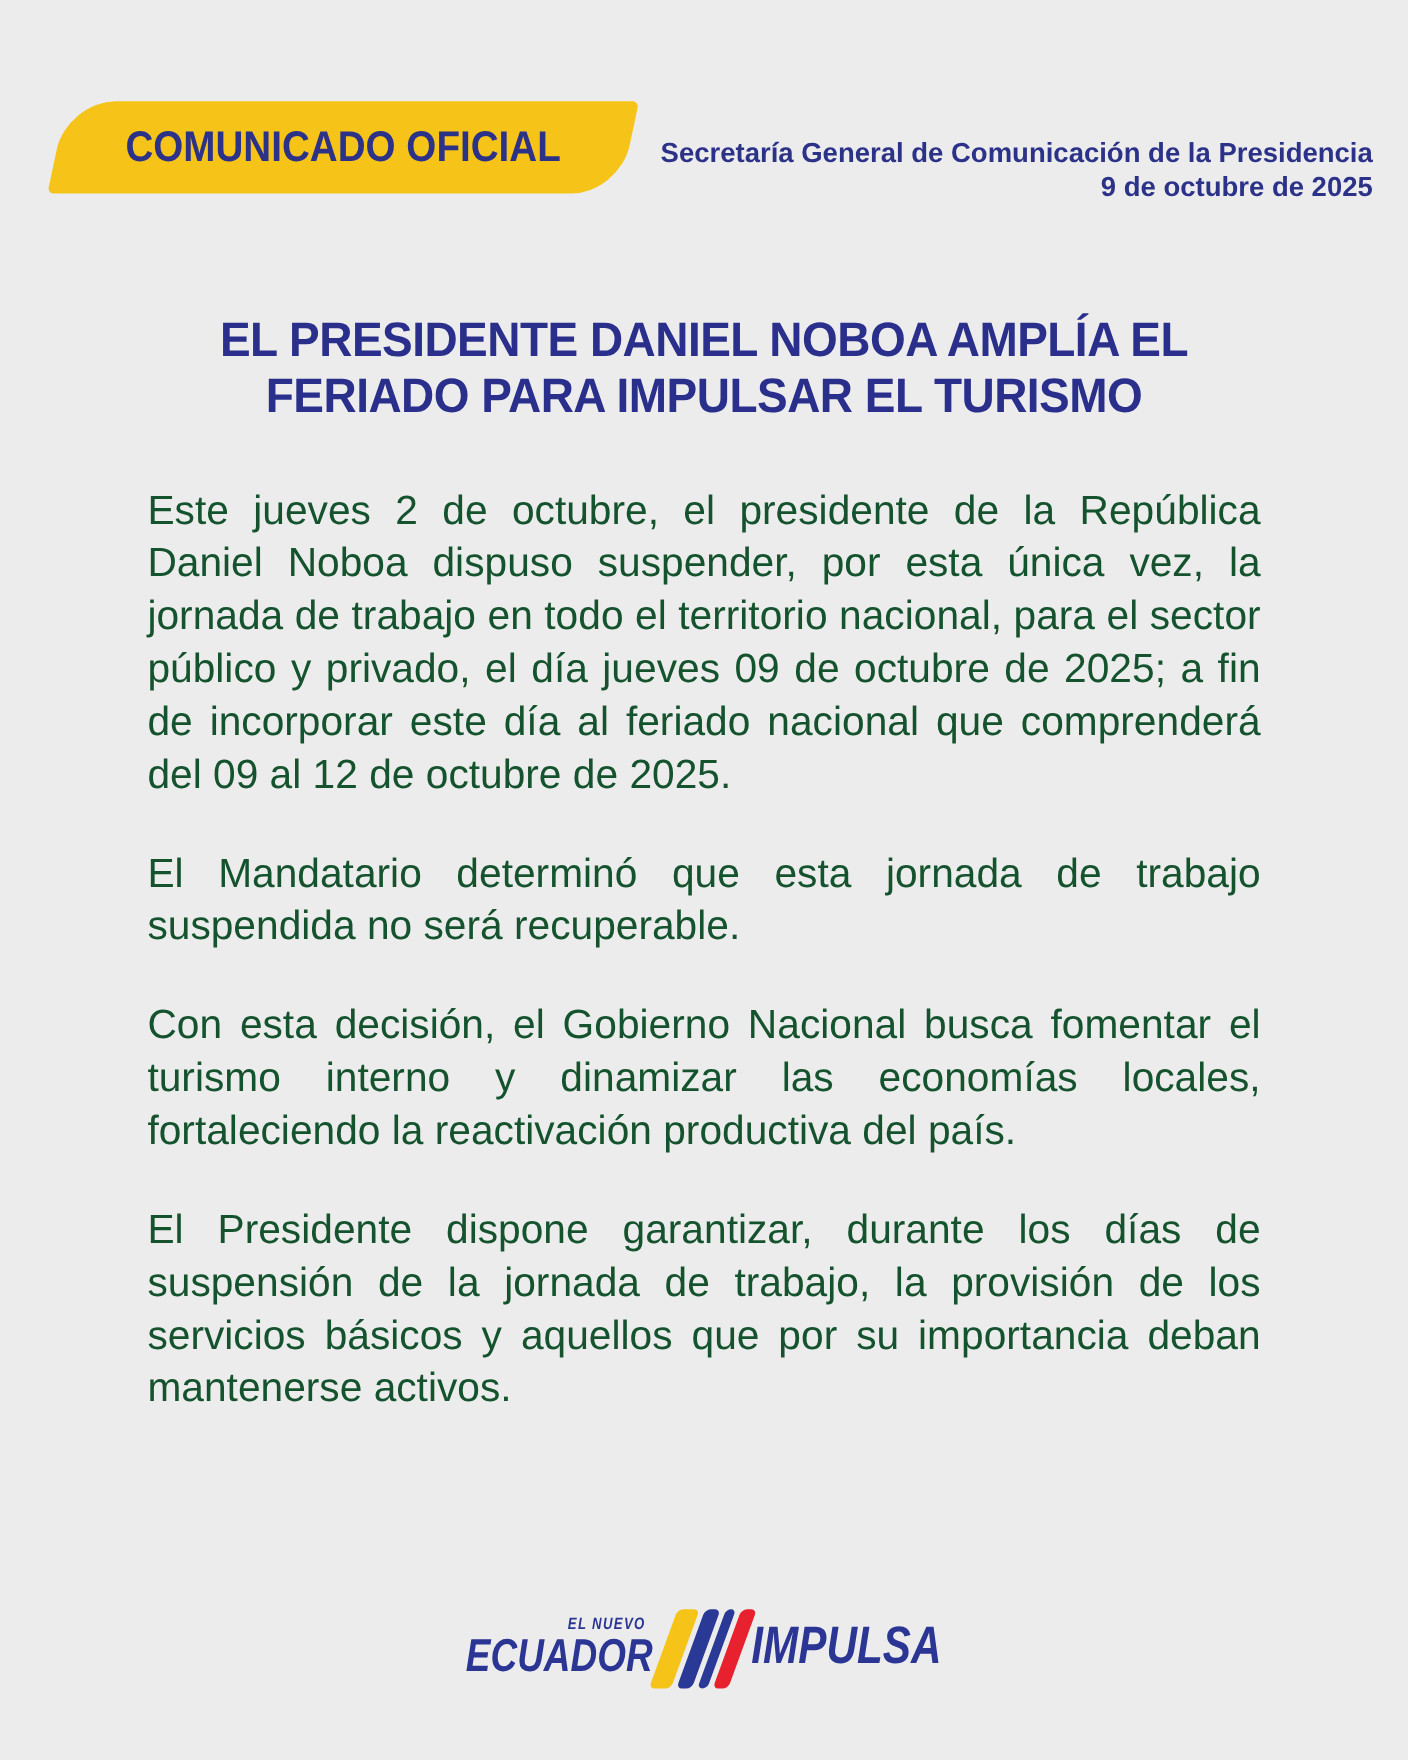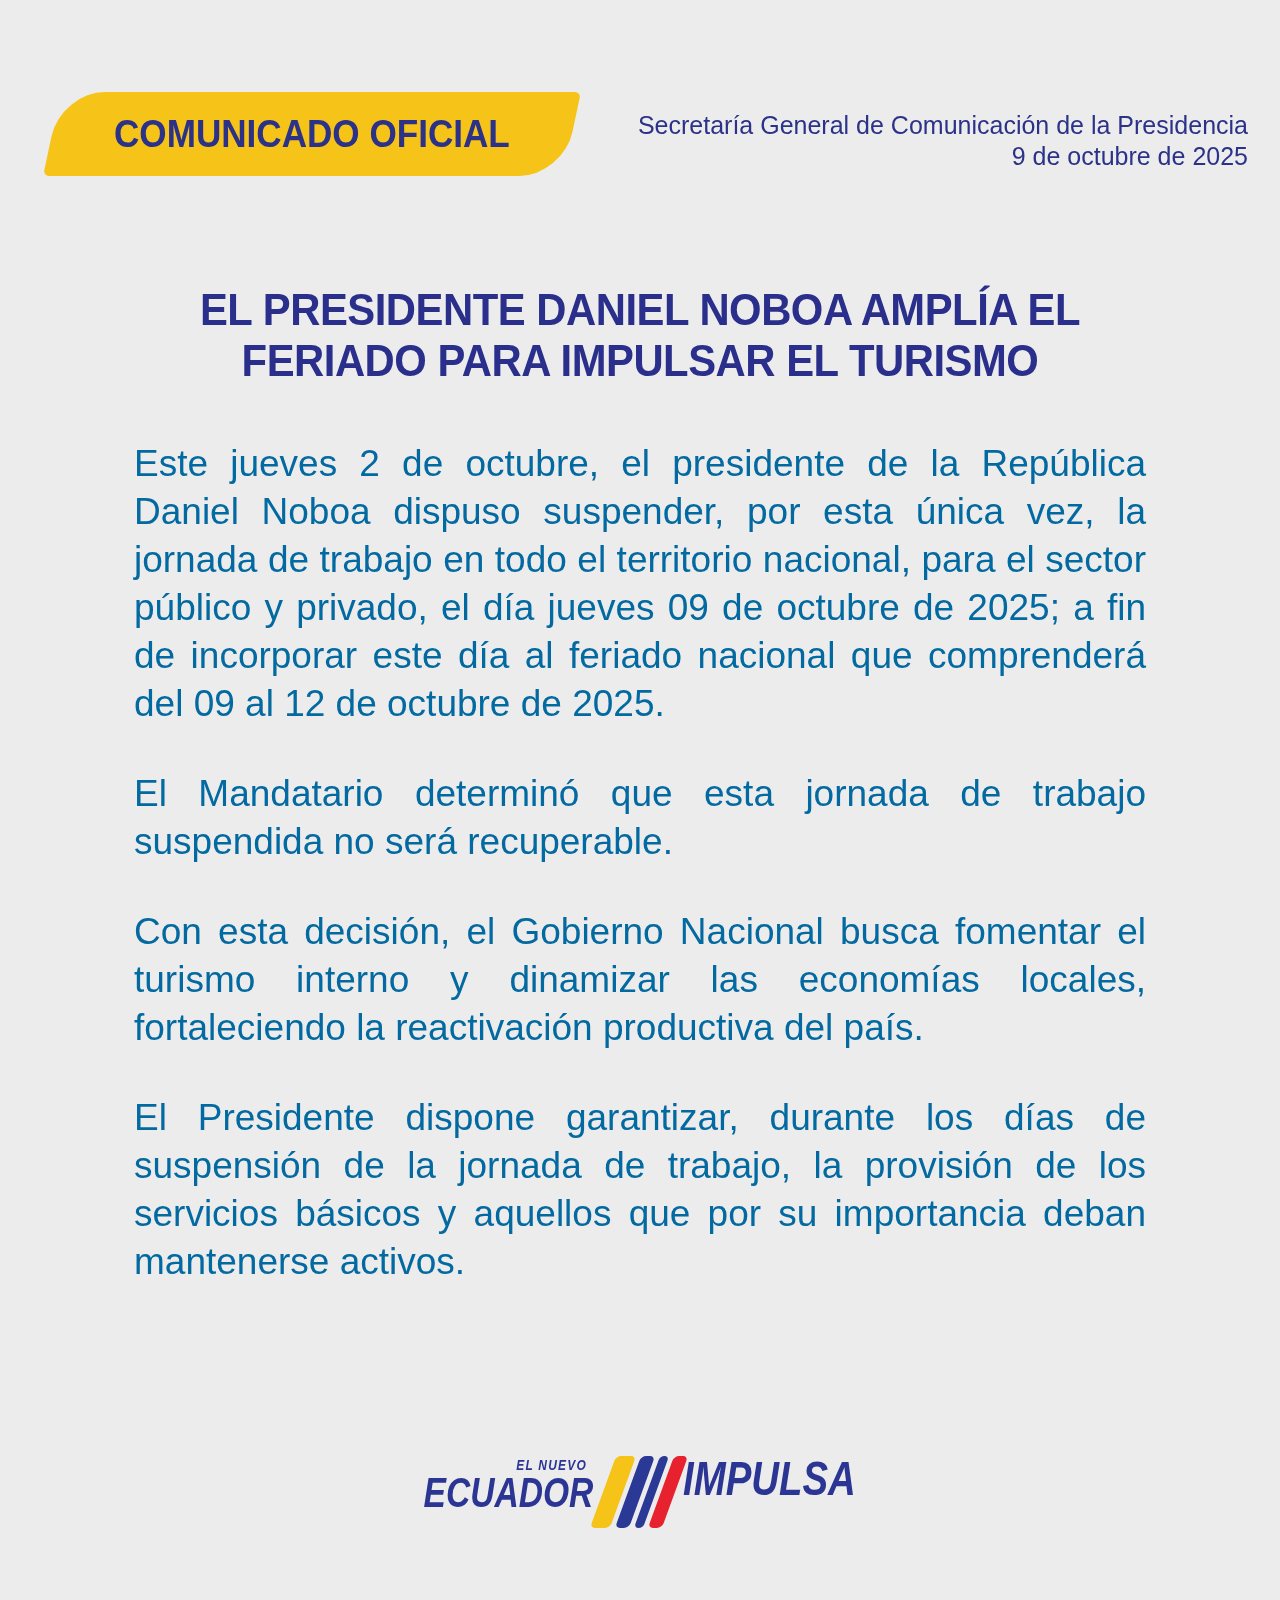--- a/index.html
+++ b/index.html
@@ -21,47 +21,47 @@
     display:flex;align-items:center;justify-content:center;
   }
   .banner-text{
     transform:skewX(12deg) scaleX(0.9);
     font-weight:bold;font-size:39px;
     color:#2B3287;white-space:nowrap;
   }
 
   
   .header-right{
-    position:absolute;right:32px;top:110px;
-    text-align:right;font-weight:normal;
+    position:absolute;right:32px;top:124px;
+    text-align:right;font-weight:bold;
     font-size:25px;line-height:31px;color:#2B3287;
   }
 
   
   .title{
     position:absolute;left:0;right:0;top:284px;margin:0;
     text-align:center;font-weight:bold;
     font-size:44px;line-height:51px;
     letter-spacing:-0.5px;color:#2A2F8C;
     transform:scaleX(0.95);transform-origin:50% 50%;
   }
   .title span{display:block;}
 
   
   .body-text{
     position:absolute;left:134px;top:440px;width:1012px;
-    font-size:37px;line-height:48px;color:#0369a1;
+    font-size:37px;line-height:48px;color:#14532d;
     text-align:justify;
   }
   .body-text p{margin:0 0 42px 0;}
 
   
   .logo{
     position:absolute;left:0;right:0;top:1456px;height:80px;
-    display:flex;justify-content:center;align-items:flex-start;
+    display:flex;justify-content:center;align-items:center;
   }
   .logo-left{
     text-align:right;color:#2B3594;
     font-style:italic;font-weight:bold;
     transform:scaleX(0.8);transform-origin:100% 100%;
   }
   .el-nuevo{font-size:15px;letter-spacing:1.5px;padding-right:8px;}
   .ecuador{font-size:42px;line-height:0.95;}
   .stripes{
     display:flex;align-items:flex-end;gap:5px;

